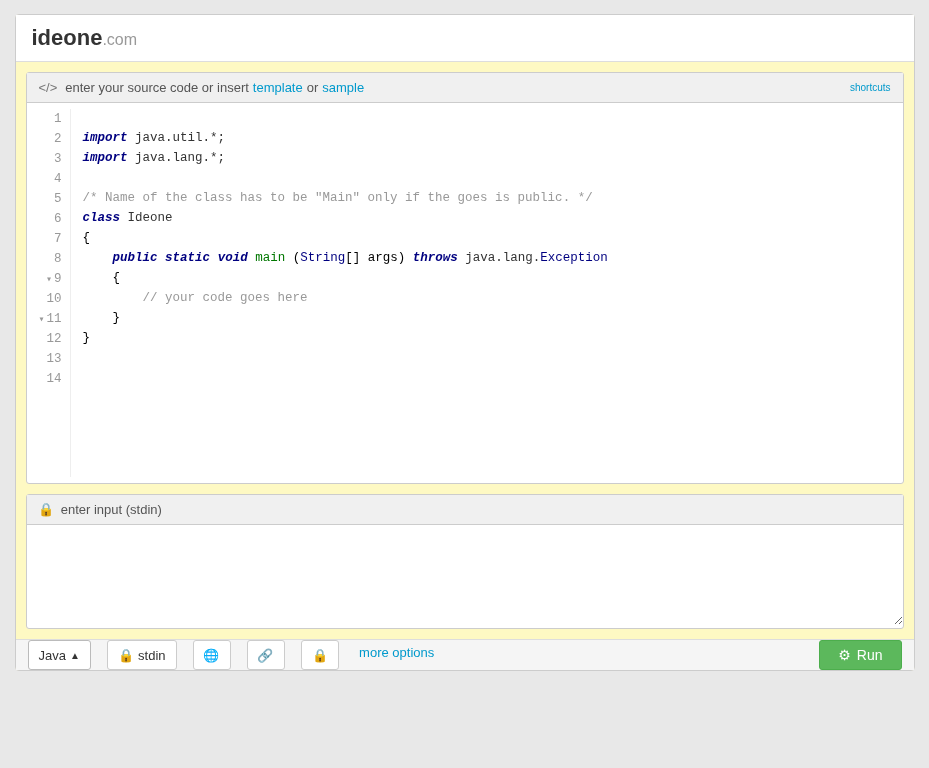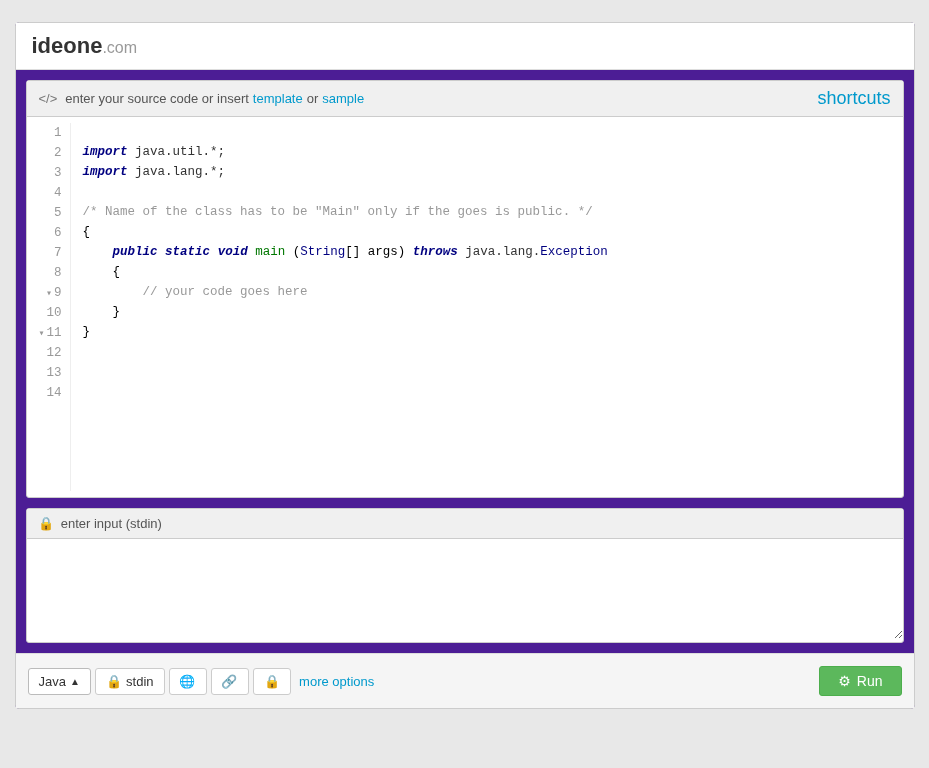--- a/index.html
+++ b/index.html
@@ -4,25 +4,25 @@
   <style>
     * { box-sizing: border-box; margin: 0; padding: 0; }
     body {
       background: #e8e8e8;
       font-family: Arial, sans-serif;
       font-size: 14px;
       min-height: 768px;
       padding: 10px;
     }
     #app {
-      background: #4c1d95;
+      background: #fef9c3;
       border: 1px solid #ccc;
       border-radius: 4px;
       max-width: 900px;
-      margin: 12px auto;
+      margin: 4px auto;
     }
     
     #header {
       background: #fff;
       padding: 10px 16px;
       border-bottom: 1px solid #ddd;
     }
     #logo {
       font-size: 22px;
       font-weight: bold;
@@ -57,21 +57,21 @@
       gap: 4px;
     }
     .panel-header a {
       color: #0099cc;
       text-decoration: none;
       cursor: pointer;
     }
     .shortcuts-link {
       color: #0099cc;
       text-decoration: none;
-      font-size: 18px;
+      font-size: 10px;
       cursor: pointer;
     }
     .code-icon {
       color: #777;
       font-size: 13px;
       margin-right: 4px;
     }
 
     
     .code-area {
@@ -150,24 +150,23 @@
       font-size: 12px;
       padding: 8px;
       color: #333;
       background: #fff;
     }
 
     
     .toolbar {
       background: #f5f5f5;
       border-top: 1px solid #ddd;
-      padding: 12px 12px;
-      display: flex;
-      align-items: center;
-      gap: 4px;
+      padding: 0 12px;
+      display: flex;
+      gap: 16px;
     }
     .btn {
       border: 1px solid #ccc;
       background: #fff;
       border-radius: 3px;
       padding: 5px 10px;
       font-size: 13px;
       cursor: pointer;
       display: flex;
       align-items: center;
@@ -269,20 +268,21 @@
           <div class="ln">
             <span>14</span>
           </div>
         </div>
       <div class="code-content" id="code-content-container">
           <span class="code-line"></span>
           <span class="code-line"><span class="c-keyword">import</span> <span class="c-normal">java.util.*;</span></span>
           <span class="code-line"><span class="c-keyword">import</span> <span class="c-normal">java.lang.*;</span></span>
           <span class="code-line"></span>
           <span class="code-line"><span class="c-comment">/* Name of the class has to be "Main" only if the goes is public. */</span></span>
+          <span class="code-line"><span class="c-keyword">class</span> <span class="c-class">Ideone</span></span>
           <span class="code-line">{</span>
           <span class="code-line">    <span class="c-keyword">public</span> <span class="c-keyword">static</span> <span class="c-keyword">void</span> <span class="c-green">main</span> (<span class="c-type">String</span>[] args) <span class="c-keyword">throws</span> <span class="c-normal">java.lang.</span><span class="c-type">Exception</span></span>
           <span class="code-line">    {</span>
           <span class="code-line"><span class="c-comment">        // your code goes here</span></span>
           <span class="code-line">    }</span>
           <span class="code-line">}</span>
         </div>
     </div>
   </div>
 

